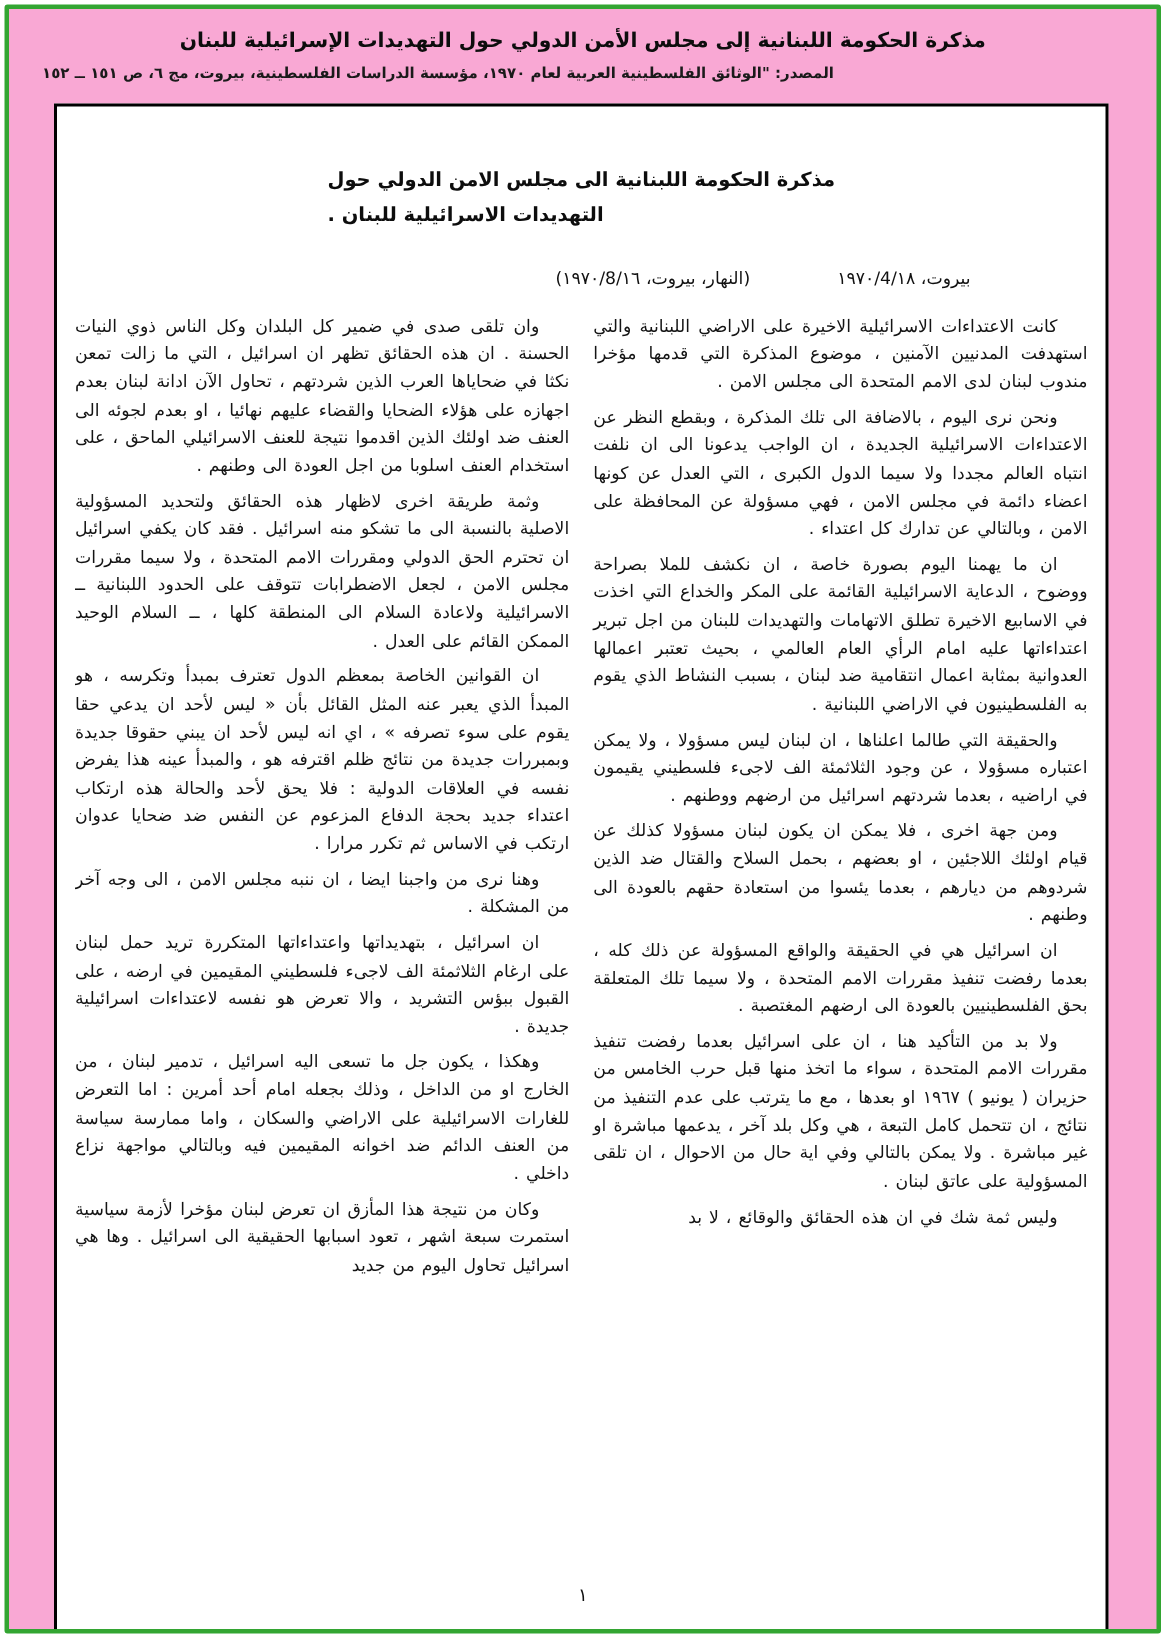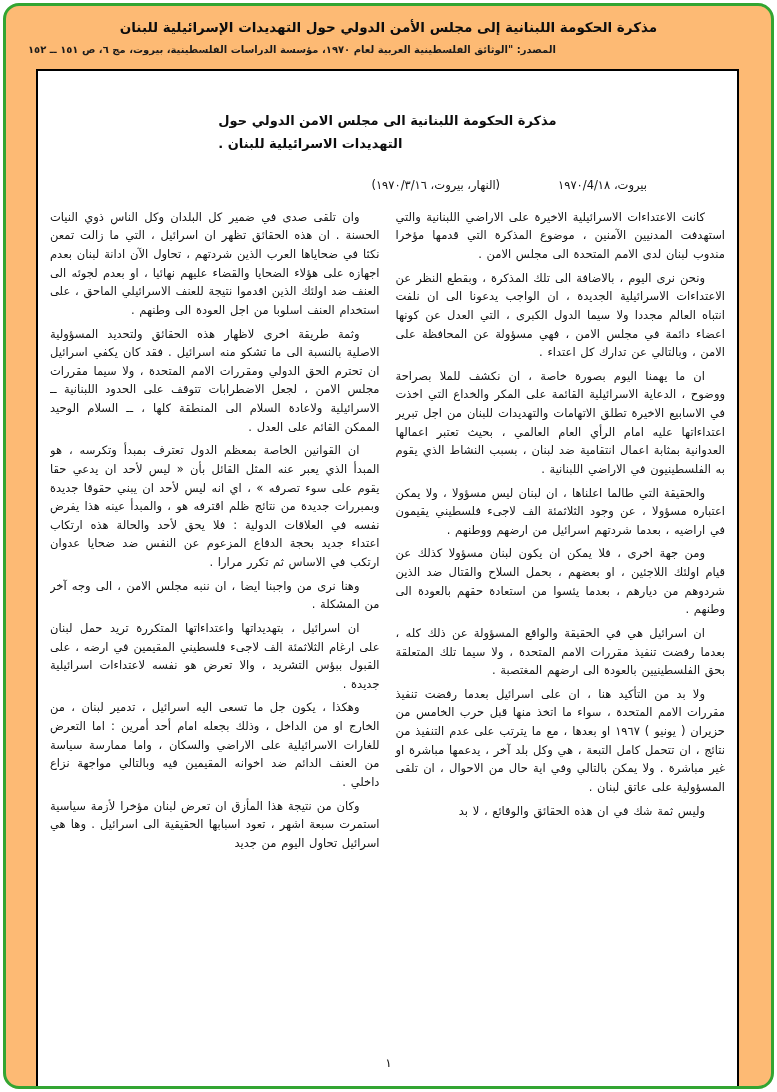--- a/index.html
+++ b/index.html
@@ -6,22 +6,22 @@
   html, body { background: #ffffff; }
   body {
     width: 777px; height: 1092px;
     font-family: "DejaVu Sans", sans-serif;
     position: relative;
     overflow: hidden;
   }
   .page {
     position: absolute; inset: 3px;
     border: 3px solid var(--page-border-green, #33a532);
-    border-radius: 16px;
-    background: #fdba74;
+    border-radius: 2px;
+    background: #f9a8d4;
     overflow: hidden;
   }
   .header {
     padding-top: 11px;
   }
   .header-title {
     direction: rtl;
     text-align: center;
     font-size: 13.5px;
     font-weight: bold;
@@ -106,21 +106,21 @@
 
   <div class="memo-box">
 
     <div class="memo-title">
       <div>مذكرة الحكومة اللبنانية الى مجلس الامن الدولي حول</div>
       <div>التهديدات الاسرائيلية للبنان .</div>
     </div>
 
     <div class="date-row">
       <span>بيروت، ١٩٧٠/4/١٨</span>
-      <span>(النهار، بيروت، ١٩٧٠/٣/١٦)</span>
+      <span>(النهار، بيروت، ١٩٧٠/8/١٦)</span>
     </div>
 
     <div class="columns">
 
       <div class="col">
         <p>كانت الاعتداءات الاسرائيلية الاخيرة على الاراضي اللبنانية والتي استهدفت المدنيين الآمنين ، موضوع المذكرة التي قدمها مؤخرا مندوب لبنان لدى الامم المتحدة الى مجلس الامن .</p>
         <p>ونحن نرى اليوم ، بالاضافة الى تلك المذكرة ، وبقطع النظر عن الاعتداءات الاسرائيلية الجديدة ، ان الواجب يدعونا الى ان نلفت انتباه العالم مجددا ولا سيما الدول الكبرى ، التي العدل عن كونها اعضاء دائمة في مجلس الامن ، فهي مسؤولة عن المحافظة على الامن ، وبالتالي عن تدارك كل اعتداء .</p>
         <p>ان ما يهمنا اليوم بصورة خاصة ، ان نكشف للملا بصراحة ووضوح ، الدعاية الاسرائيلية القائمة على المكر والخداع التي اخذت في الاسابيع الاخيرة تطلق الاتهامات والتهديدات للبنان من اجل تبرير اعتداءاتها عليه امام الرأي العام العالمي ، بحيث تعتبر اعمالها العدوانية بمثابة اعمال انتقامية ضد لبنان ، بسبب النشاط الذي يقوم به الفلسطينيون في الاراضي اللبنانية .</p>
         <p>والحقيقة التي طالما اعلناها ، ان لبنان ليس مسؤولا ، ولا يمكن اعتباره مسؤولا ، عن وجود الثلاثمئة الف لاجىء فلسطيني يقيمون في اراضيه ، بعدما شردتهم اسرائيل من ارضهم ووطنهم .</p>
         <p>ومن جهة اخرى ، فلا يمكن ان يكون لبنان مسؤولا كذلك عن قيام اولئك اللاجئين ، او بعضهم ، بحمل السلاح والقتال ضد الذين شردوهم من ديارهم ، بعدما يئسوا من استعادة حقهم بالعودة الى وطنهم .</p>

